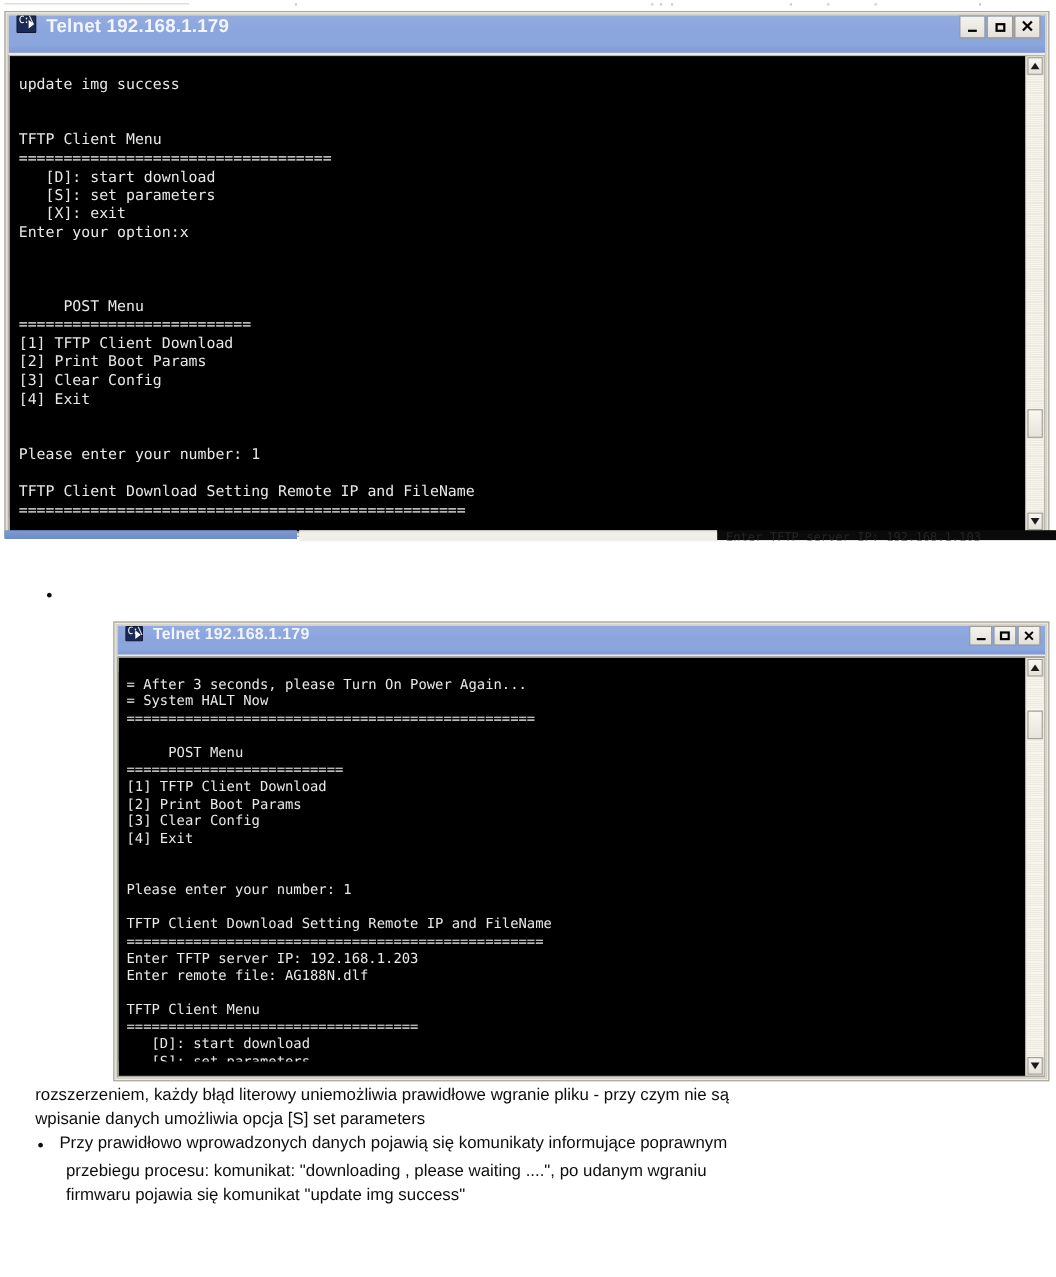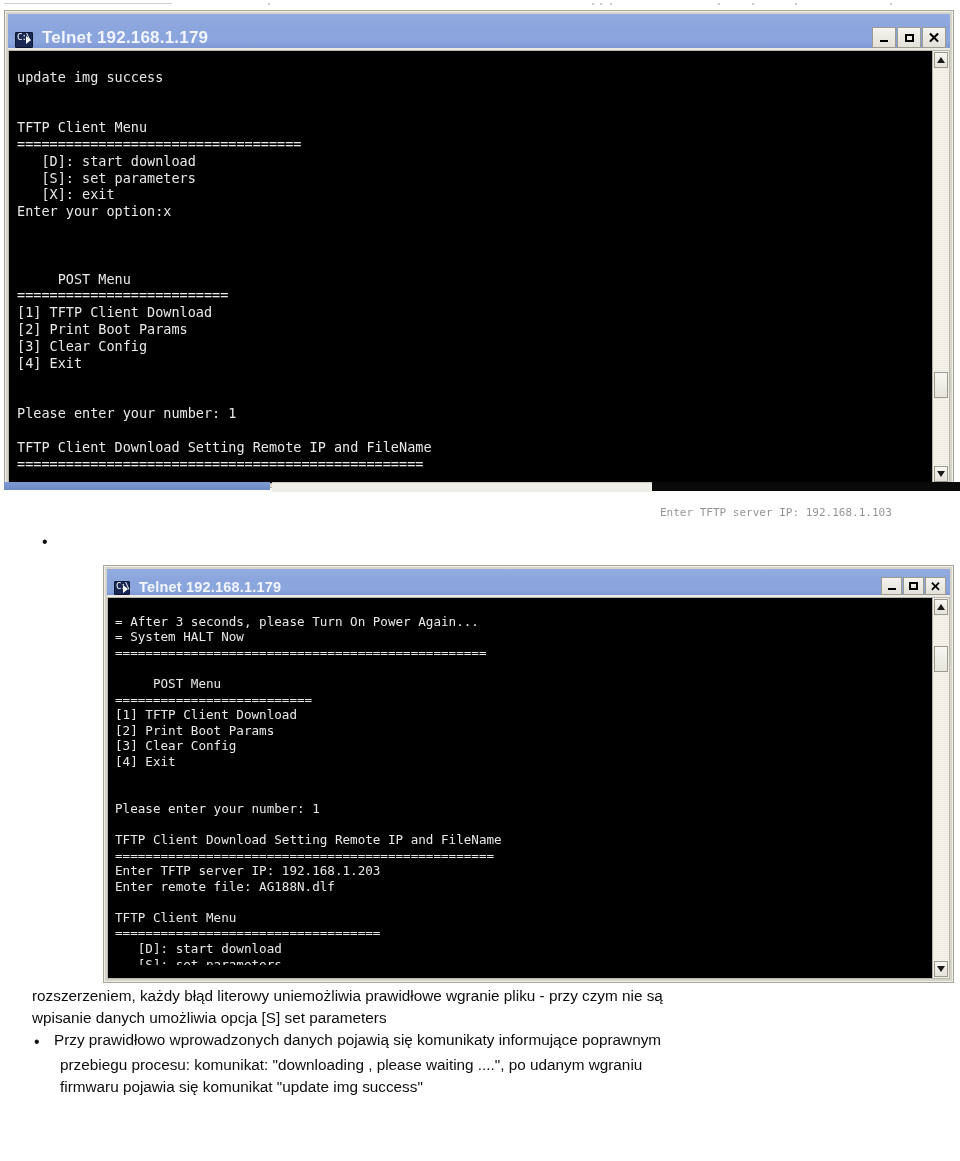--- a/index.html
+++ b/index.html
@@ -37,21 +37,21 @@
   .win-inner {
     position: absolute;
     top: 3px; left: 3px; right: 3px; bottom: 3px;
     background: #eceae2;
     box-sizing: border-box;
   }
   .titlebar {
     position: absolute;
     top: 0; left: 0; right: 0;
     display: flex;
-    align-items: flex-end;
+    align-items: flex-start;
     background: linear-gradient(180deg, #93abe0 0%, #8ba5dd 45%, #8ba5dd 80%, #8098d4 100%);
     box-sizing: border-box;
   }
   .title-icon {
     width: 18px; height: 16px;
     margin-left: 7px;
     background: #1b2a55;
     border: 1px solid #0d1733;
     border-radius: 1px;
     position: relative;
@@ -188,21 +188,21 @@
   }
   .bg-sliver .blackchunk {
     position: absolute; top: 0; height: 9px; background: #0a0a0a;
   }
   .bg-sliver .greychunk {
     position: absolute; top: 0; height: 9px; background: #efeee9; border-top: 1px solid #c9c6bd;
   }
   .bg-sliver .ghosttext {
     position: absolute; top: 0px; height: 10px;
     color: #3b3b3b; font-family: "DejaVu Sans Mono", monospace; font-size: 11px;
-    white-space: pre; overflow: hidden; opacity: .55; margin-top: 24px;
+    white-space: pre; overflow: hidden; opacity: .55;
   }
 
   
   .textblock {
     position: absolute;
     font-family: "Liberation Sans", sans-serif;
     color: #0d0d0d;
   }
   .bullet-row {
     display: flex;

